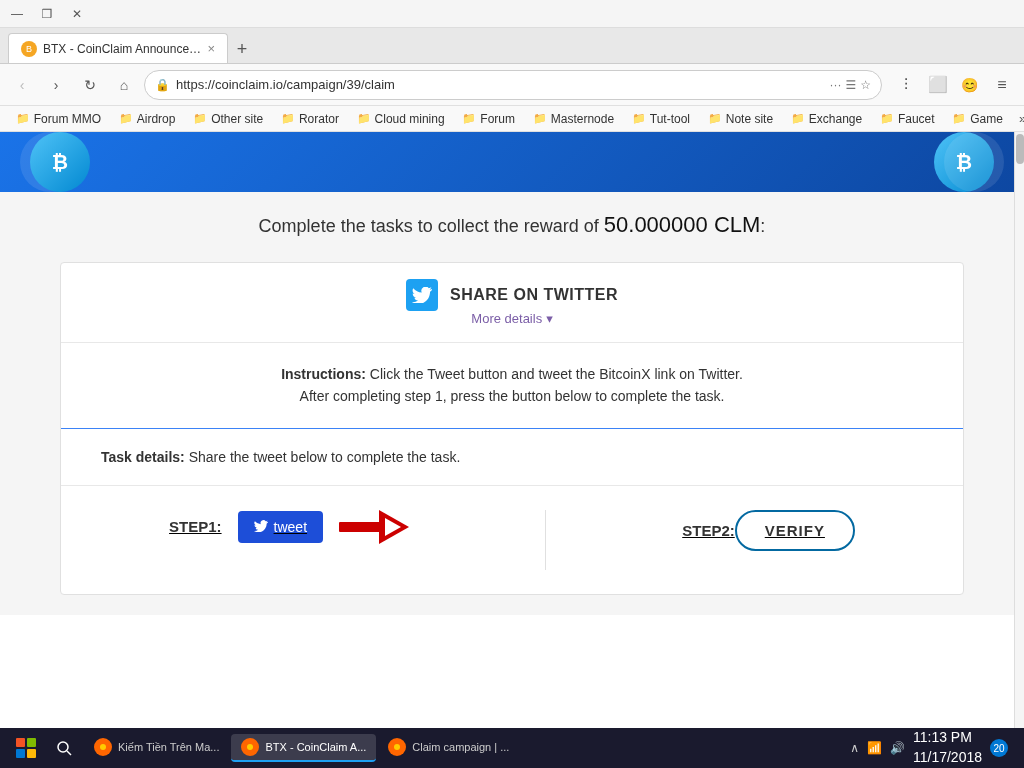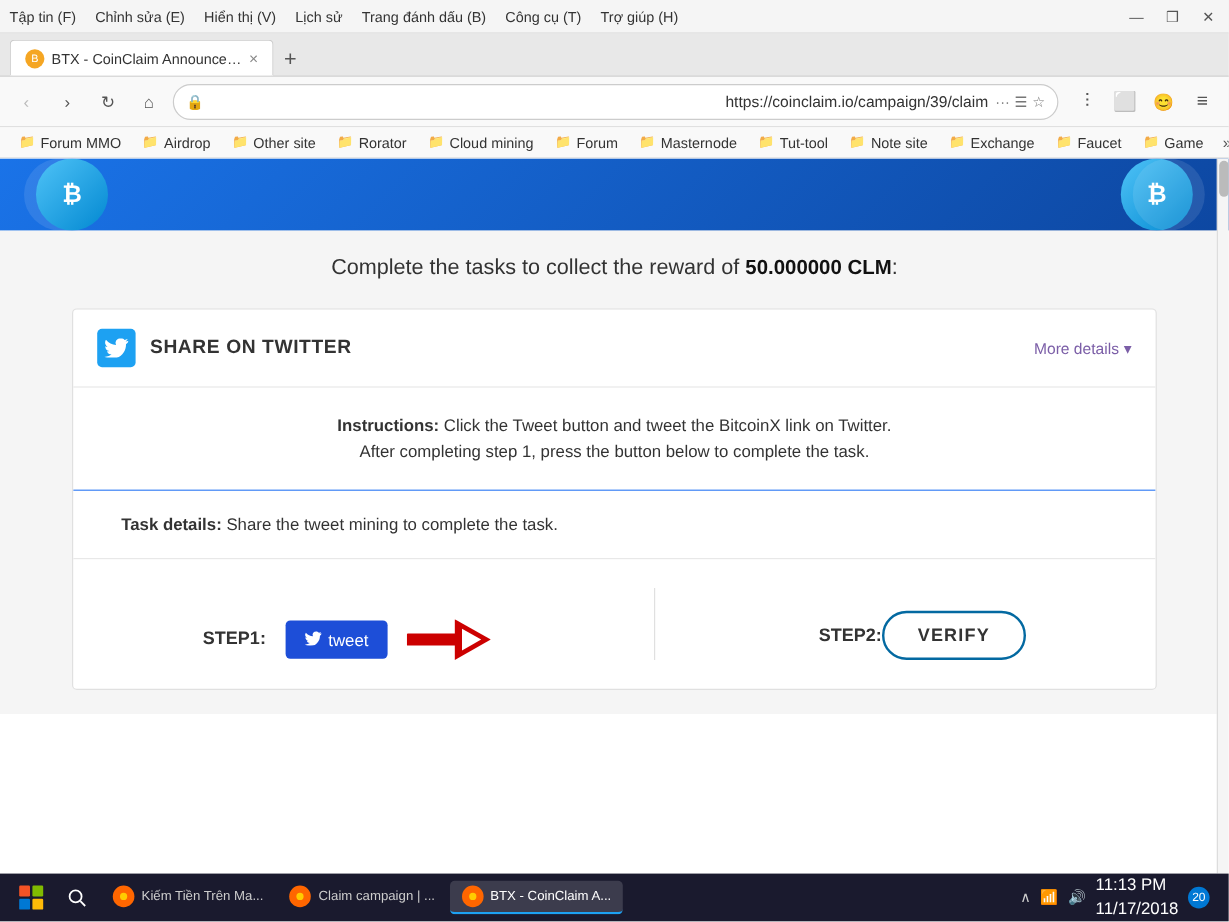--- a/index.html
+++ b/index.html
@@ -70,21 +70,21 @@
       border-radius: 15px;
       display: flex;
       align-items: center;
       padding: 0 10px;
       background: white;
       gap: 6px;
       font-size: 13px;
       color: #333;
     }
     .lock-icon { color: #4a8; font-size: 12px; }
-    .address-text { flex: 1; color: #333; text-align: right; }
+    .address-text { flex: 1; color: #333; }
     .address-actions { display: flex; gap: 4px; color: #777; font-size: 12px; }
     .menu-btn { width: 28px; height: 28px; display: flex; align-items: center; justify-content: center; cursor: pointer; color: #555; font-size: 16px; }
 
     
     .bookmarks-bar {
       background: #f9f9f9;
       height: 26px;
       display: flex;
       align-items: center;
       padding: 0 8px;
@@ -147,39 +147,40 @@
       background: #f5f5f5;
       padding: 20px 60px;
     }
     .reward-text {
       text-align: center;
       font-size: 18px;
       color: #333;
       margin-bottom: 24px;
     }
     .reward-amount {
-      font-weight: bold;
-      font-size: 17px;
+      font-weight: normal;
+      font-size: 22px;
       color: #111;
       margin-top: 46px;
     }
 
     
     .task-card {
       background: white;
       border: 1px solid #e0e0e0;
       border-radius: 4px;
       overflow: hidden;
     }
     .task-header {
       display: flex;
       align-items: center;
       justify-content: space-between;
       padding: 16px 20px;
       border-bottom: 1px solid #e8e8e8;
+      flex-direction: column;
     }
     .task-header-left {
       display: flex;
       align-items: center;
       gap: 12px;
     }
     .twitter-icon {
       width: 32px;
       height: 32px;
       background: #1da1f2;
@@ -219,23 +220,24 @@
     .task-details {
       padding: 20px 40px;
       border-bottom: 1px solid #e8e8e8;
       font-size: 14px;
       color: #333;
     }
     .task-details strong { font-weight: bold; }
 
     .task-steps {
       display: flex;
-      align-items: flex-end;
+      align-items: flex-start;
       justify-content: space-around;
       padding: 24px 40px;
+      text-decoration: underline;
     }
     .step-left {
       display: flex;
       align-items: center;
       gap: 16px;
     }
     .step-label {
       font-size: 15px;
       font-weight: bold;
       color: #333;
@@ -376,29 +378,20 @@
     .tray-time { color: white; font-size: 14px; line-height: 1.4; }
     .tray-badge { background: #0078d4; color: white; border-radius: 50%; width: 18px; height: 18px; font-size: 10px; display: flex; align-items: center; justify-content: center; }
 
     
     .arrow-svg { display: block; }
   </style>
 </head>
 <body>
 
 <div class="title-bar">
-  <div class="title-bar-left">
-    <span class="title-bar-menu">Tập tin (F)</span>
-    <span class="title-bar-menu">Chỉnh sửa (E)</span>
-    <span class="title-bar-menu">Hiển thị (V)</span>
-    <span class="title-bar-menu">Lịch sử</span>
-    <span class="title-bar-menu">Trang đánh dấu (B)</span>
-    <span class="title-bar-menu">Công cụ (T)</span>
-    <span class="title-bar-menu">Trợ giúp (H)</span>
-  </div>
   <div class="title-bar-controls">
     <div class="title-bar-btn">—</div>
     <div class="title-bar-btn">❒</div>
     <div class="title-bar-btn close">✕</div>
   </div>
 </div>
 
 <div class="tab-bar">
   <div class="tab">
     <div class="tab-favicon">B</div>
@@ -522,21 +515,21 @@
       <div class="task-instructions">
         <p>
           <strong>Instructions:</strong>
           <span>Click the Tweet button and tweet the BitcoinX link on Twitter.</span>
         </p>
         <p>After completing step 1, press the button below to complete the task.</p>
       </div>
 
       <div class="task-details">
         <strong>Task details:</strong>
-        <span>Share the tweet mining to complete the task.</span>
+        <span>Share the tweet below to complete the task.</span>
       </div>
 
       <div class="task-steps">
 
         <div class="step-left">
           <span class="step-label">STEP1:</span>
           <button class="tweet-btn">
             <span>
               <svg width="14" height="12" viewBox="0 0 20 16" fill="none" style="margin-top:1px;">
                 <path d="M20 1.9c-.7.3-1.5.5-2.4.6.8-.5 1.5-1.3 1.8-2.2-.8.5-1.7.8-2.6 1A4.1 4.1 0 0 0 9.8 5.5a11.7 11.7 0 0 1-8.5-4.3A4.1 4.1 0 0 0 2.6 7a4 4 0 0 1-1.9-.5v.1A4.1 4.1 0 0 0 4 10.6a4 4 0 0 1-1.8.1 4.1 4.1 0 0 0 3.8 2.8A8.2 8.2 0 0 1 0 15.2a11.6 11.6 0 0 0 6.3 1.8c7.5 0 11.7-6.3 11.7-11.7v-.5c.8-.6 1.5-1.3 2-2.1z" fill="white"></path>
@@ -591,38 +584,38 @@
   <div class="taskbar-apps">
     <div class="taskbar-app">
       <div class="firefox-icon">
         <svg width="14" height="14" viewBox="0 0 14 14">
           <circle cx="7" cy="7" r="6" fill="#ff6600"></circle>
           <circle cx="7" cy="7" r="3" fill="#ffcc00"></circle>
         </svg>
       </div>
       <span>Kiếm Tiền Trên Ma...</span>
     </div>
+    <div class="taskbar-app active">
+      <div class="firefox-icon">
+        <svg width="14" height="14" viewBox="0 0 14 14">
+          <circle cx="7" cy="7" r="6" fill="#ff6600"></circle>
+          <circle cx="7" cy="7" r="3" fill="#ffcc00"></circle>
+        </svg>
+      </div>
+      <span>BTX - CoinClaim A...</span>
+    </div>
     <div class="taskbar-app">
       <div class="firefox-icon">
         <svg width="14" height="14" viewBox="0 0 14 14">
           <circle cx="7" cy="7" r="6" fill="#ff6600"></circle>
           <circle cx="7" cy="7" r="3" fill="#ffcc00"></circle>
         </svg>
       </div>
       <span>Claim campaign | ...</span>
     </div>
-    <div class="taskbar-app active">
-      <div class="firefox-icon">
-        <svg width="14" height="14" viewBox="0 0 14 14">
-          <circle cx="7" cy="7" r="6" fill="#ff6600"></circle>
-          <circle cx="7" cy="7" r="3" fill="#ffcc00"></circle>
-        </svg>
-      </div>
-      <span>BTX - CoinClaim A...</span>
-    </div>
   </div>
 
   <div class="taskbar-tray">
     <span class="tray-icon">∧</span>
     <span class="tray-icon">📶</span>
     <span class="tray-icon">🔊</span>
     <div class="tray-time">
       <div>11:13 PM</div>
       <div>11/17/2018</div>
     </div>

